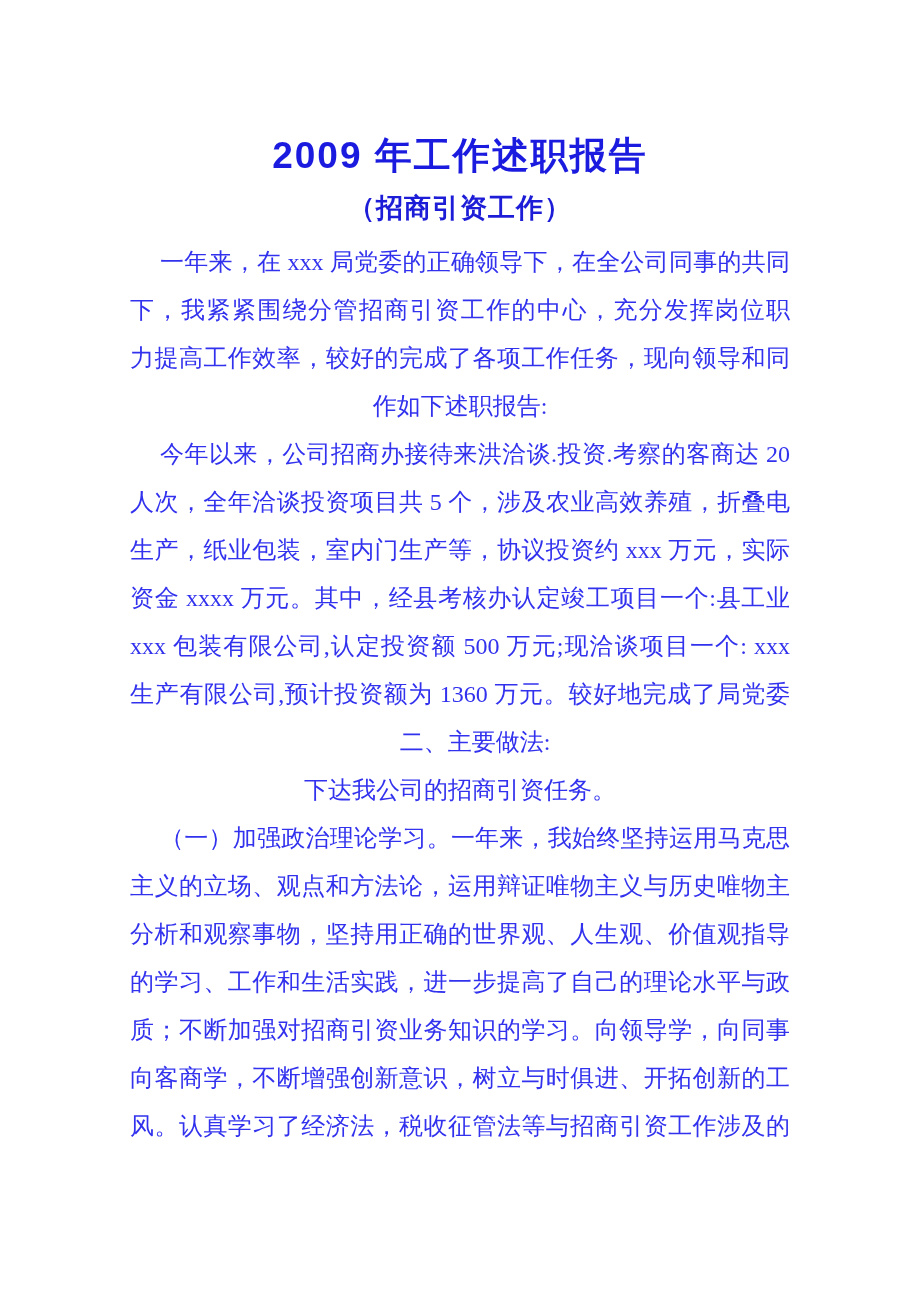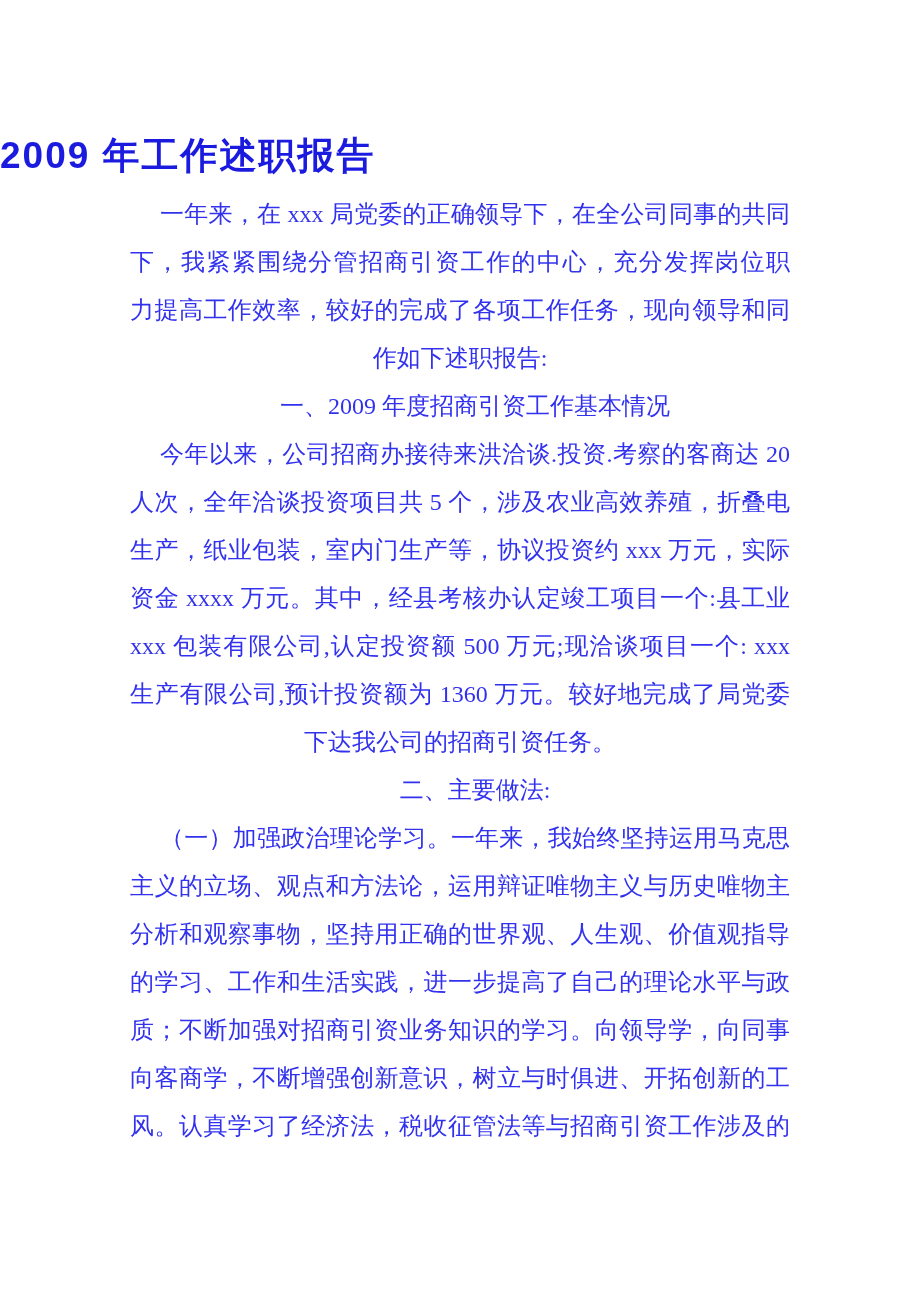--- a/index.html
+++ b/index.html
@@ -12,20 +12,21 @@
   }
   .page {
     position: relative;
     width: 920px;
     height: 1302px;
     background: #ffffff;
   }
   .title {
     margin: 0;
     padding-top: 134px;
+    text-align: center;
     font-family: "Liberation Sans", "DejaVu Sans", sans-serif;
     font-weight: bold;
     font-size: 37px;
     line-height: 44px;
     letter-spacing: 2px;
     color: #1b1be0;
   }
   .subtitle {
     margin: 12px 0 0 0;
     text-align: center;
@@ -53,34 +54,34 @@
   }
   .line.indent {
     padding-left: 30px;
   }
 </style>
 </head>
 <body>
 
 <div class="page">
   <h1 class="title">2009 年工作述职报告</h1>
+  <h2 class="subtitle">（招商引资工作）</h2>
   <div class="doc-body">
       <div class="line indent fill">一年来，在 xxx 局党委的正确领导下，在全公司同事的共同努力</div>
       <div class="line fill">下，我紧紧围绕分管招商引资工作的中心，充分发挥岗位职能，努</div>
       <div class="line fill">力提高工作效率，较好的完成了各项工作任务，现向领导和同志们</div>
       <div class="line">作如下述职报告:</div>
-      <div class="line indent">一、2009 年度招商引资工作基本情况</div>
       <div class="line indent fill">今年以来，公司招商办接待来洪洽谈.投资.考察的客商达 20 余</div>
       <div class="line fill">人次，全年洽谈投资项目共 5 个，涉及农业高效养殖，折叠电动车</div>
       <div class="line fill">生产，纸业包装，室内门生产等，协议投资约 xxx 万元，实际到位</div>
       <div class="line fill">资金 xxxx 万元。其中，经县考核办认定竣工项目一个:县工业园区</div>
       <div class="line fill">xxx 包装有限公司,认定投资额 500 万元;现洽谈项目一个: xxx 门业</div>
       <div class="line fill">生产有限公司,预计投资额为 1360 万元。较好地完成了局党委年初</div>
+      <div class="line indent">二、主要做法:</div>
       <div class="line">下达我公司的招商引资任务。</div>
-      <div class="line indent">二、主要做法:</div>
       <div class="line indent fill">（一）加强政治理论学习。一年来，我始终坚持运用马克思列宁</div>
       <div class="line fill">主义的立场、观点和方法论，运用辩证唯物主义与历史唯物主义去</div>
       <div class="line fill">分析和观察事物，坚持用正确的世界观、人生观、价值观指导自己</div>
       <div class="line fill">的学习、工作和生活实践，进一步提高了自己的理论水平与政治素</div>
       <div class="line fill">质；不断加强对招商引资业务知识的学习。向领导学，向同事学，</div>
       <div class="line fill">向客商学，不断增强创新意识，树立与时俱进、开拓创新的工作作</div>
       <div class="line fill">风。认真学习了经济法，税收征管法等与招商引资工作涉及的相关</div>
     </div>
 </div>
 

